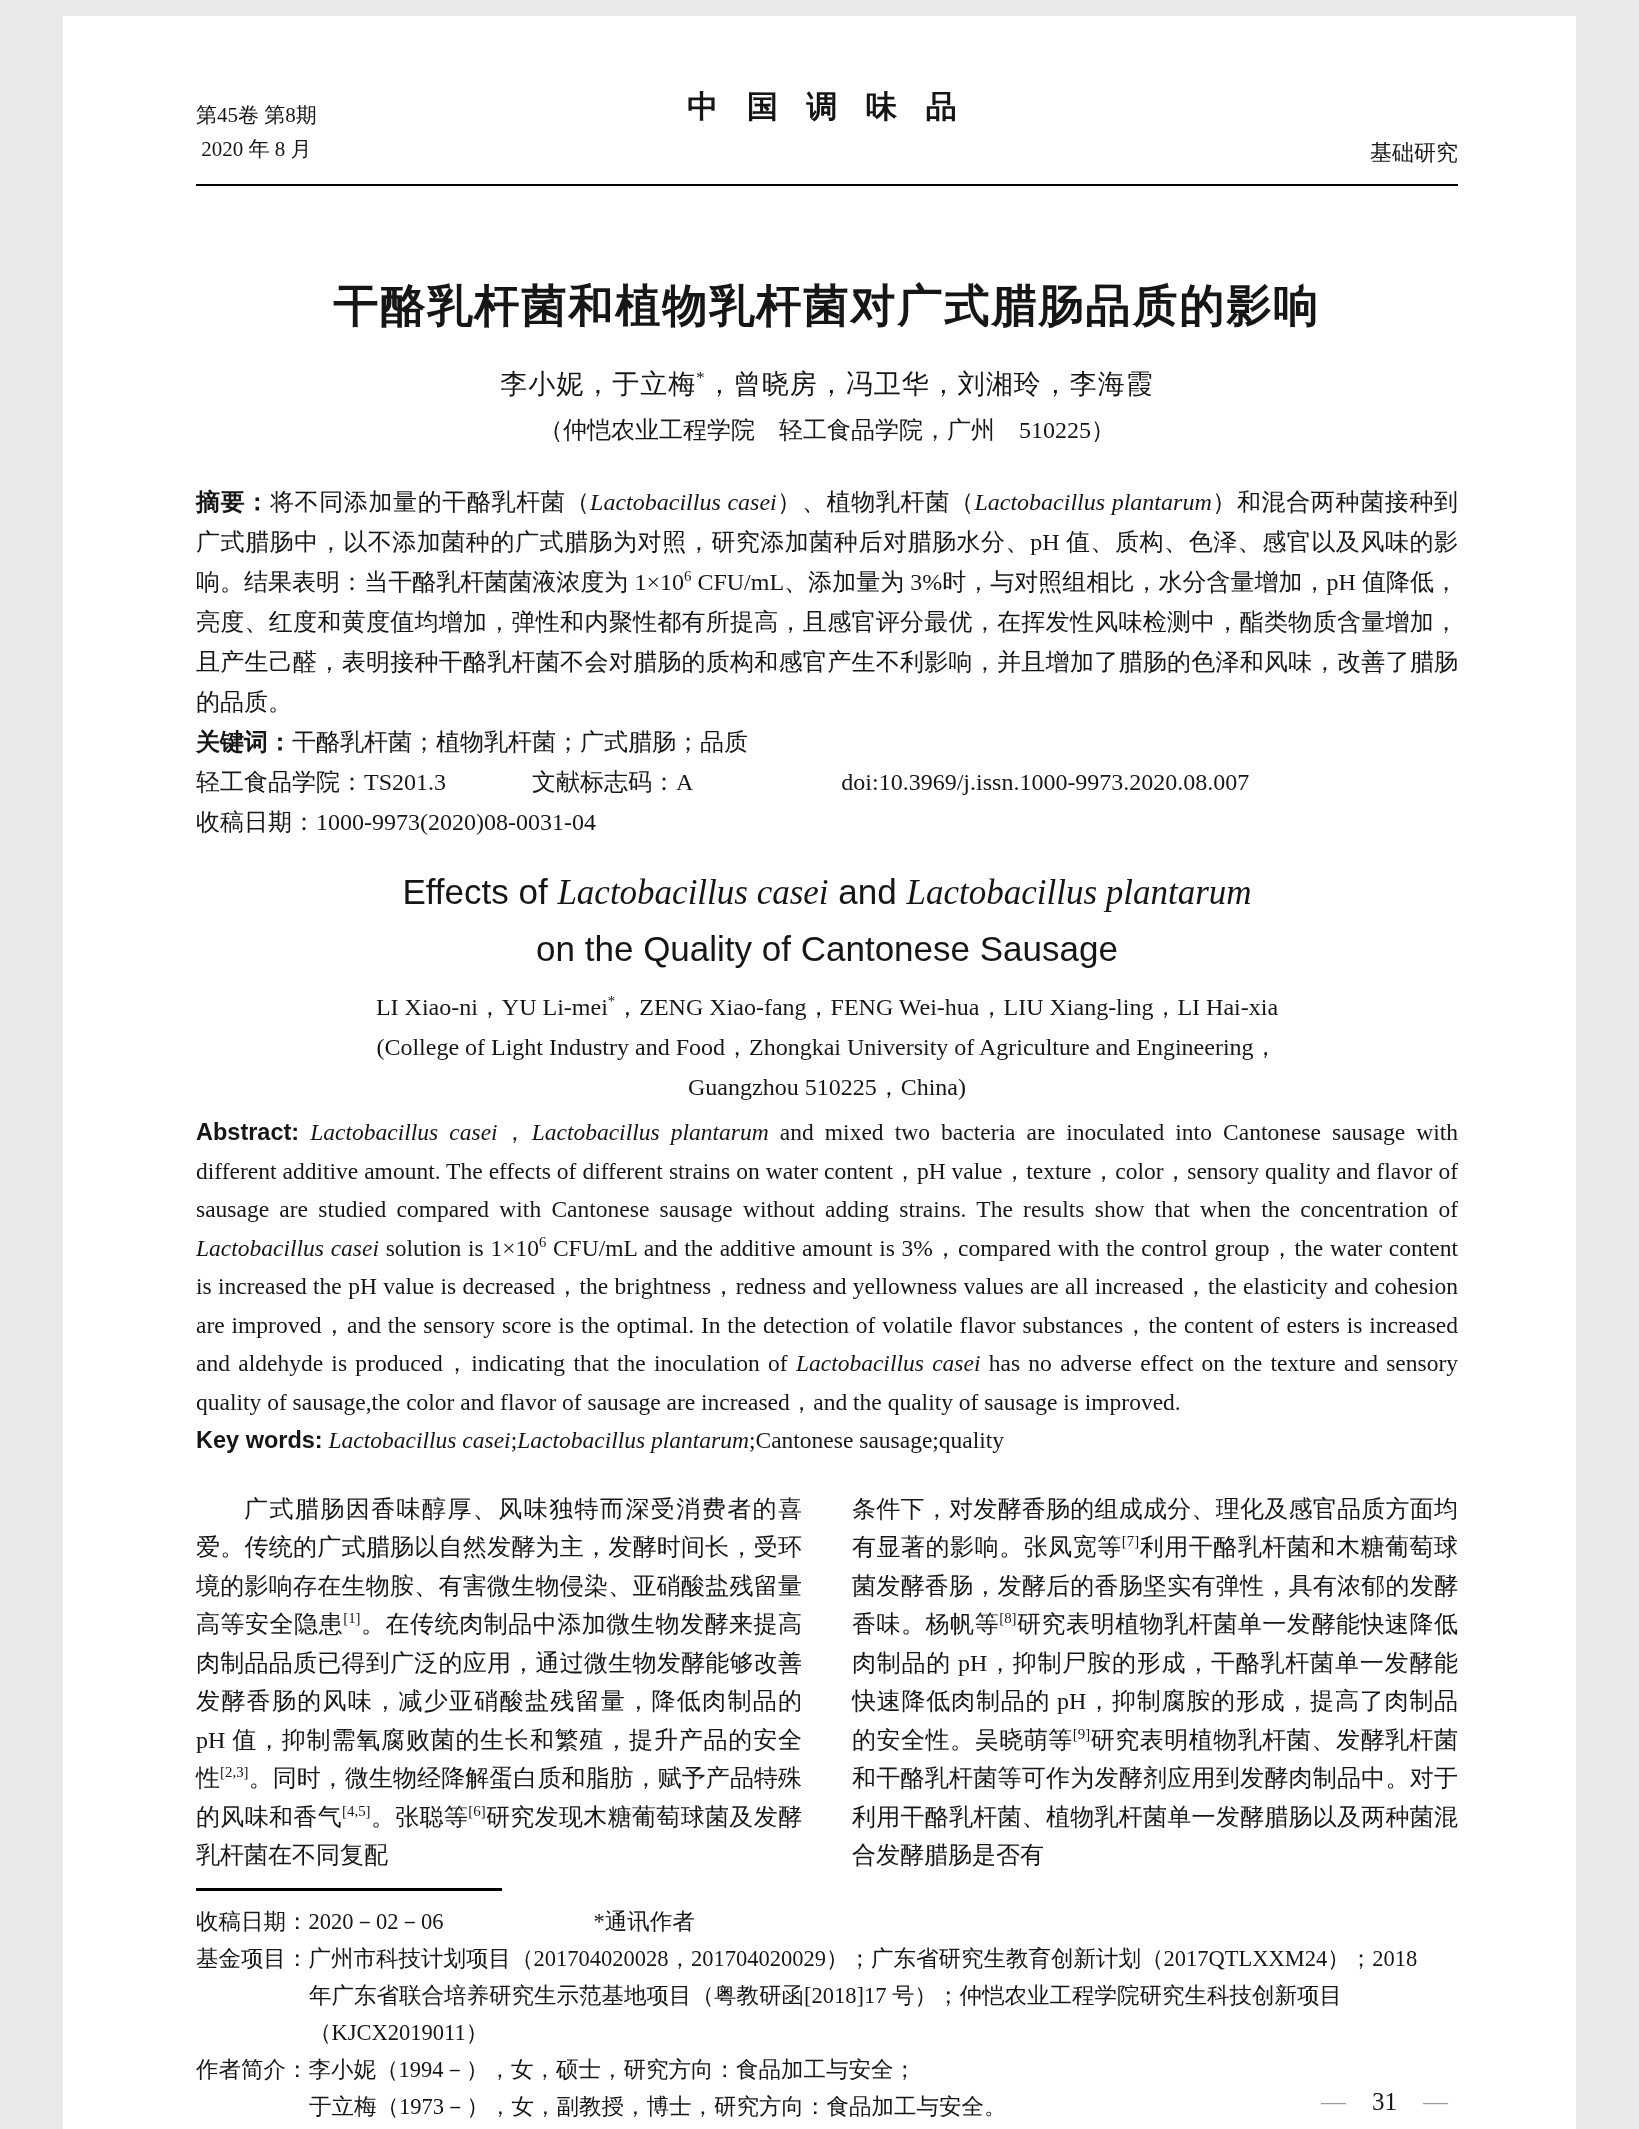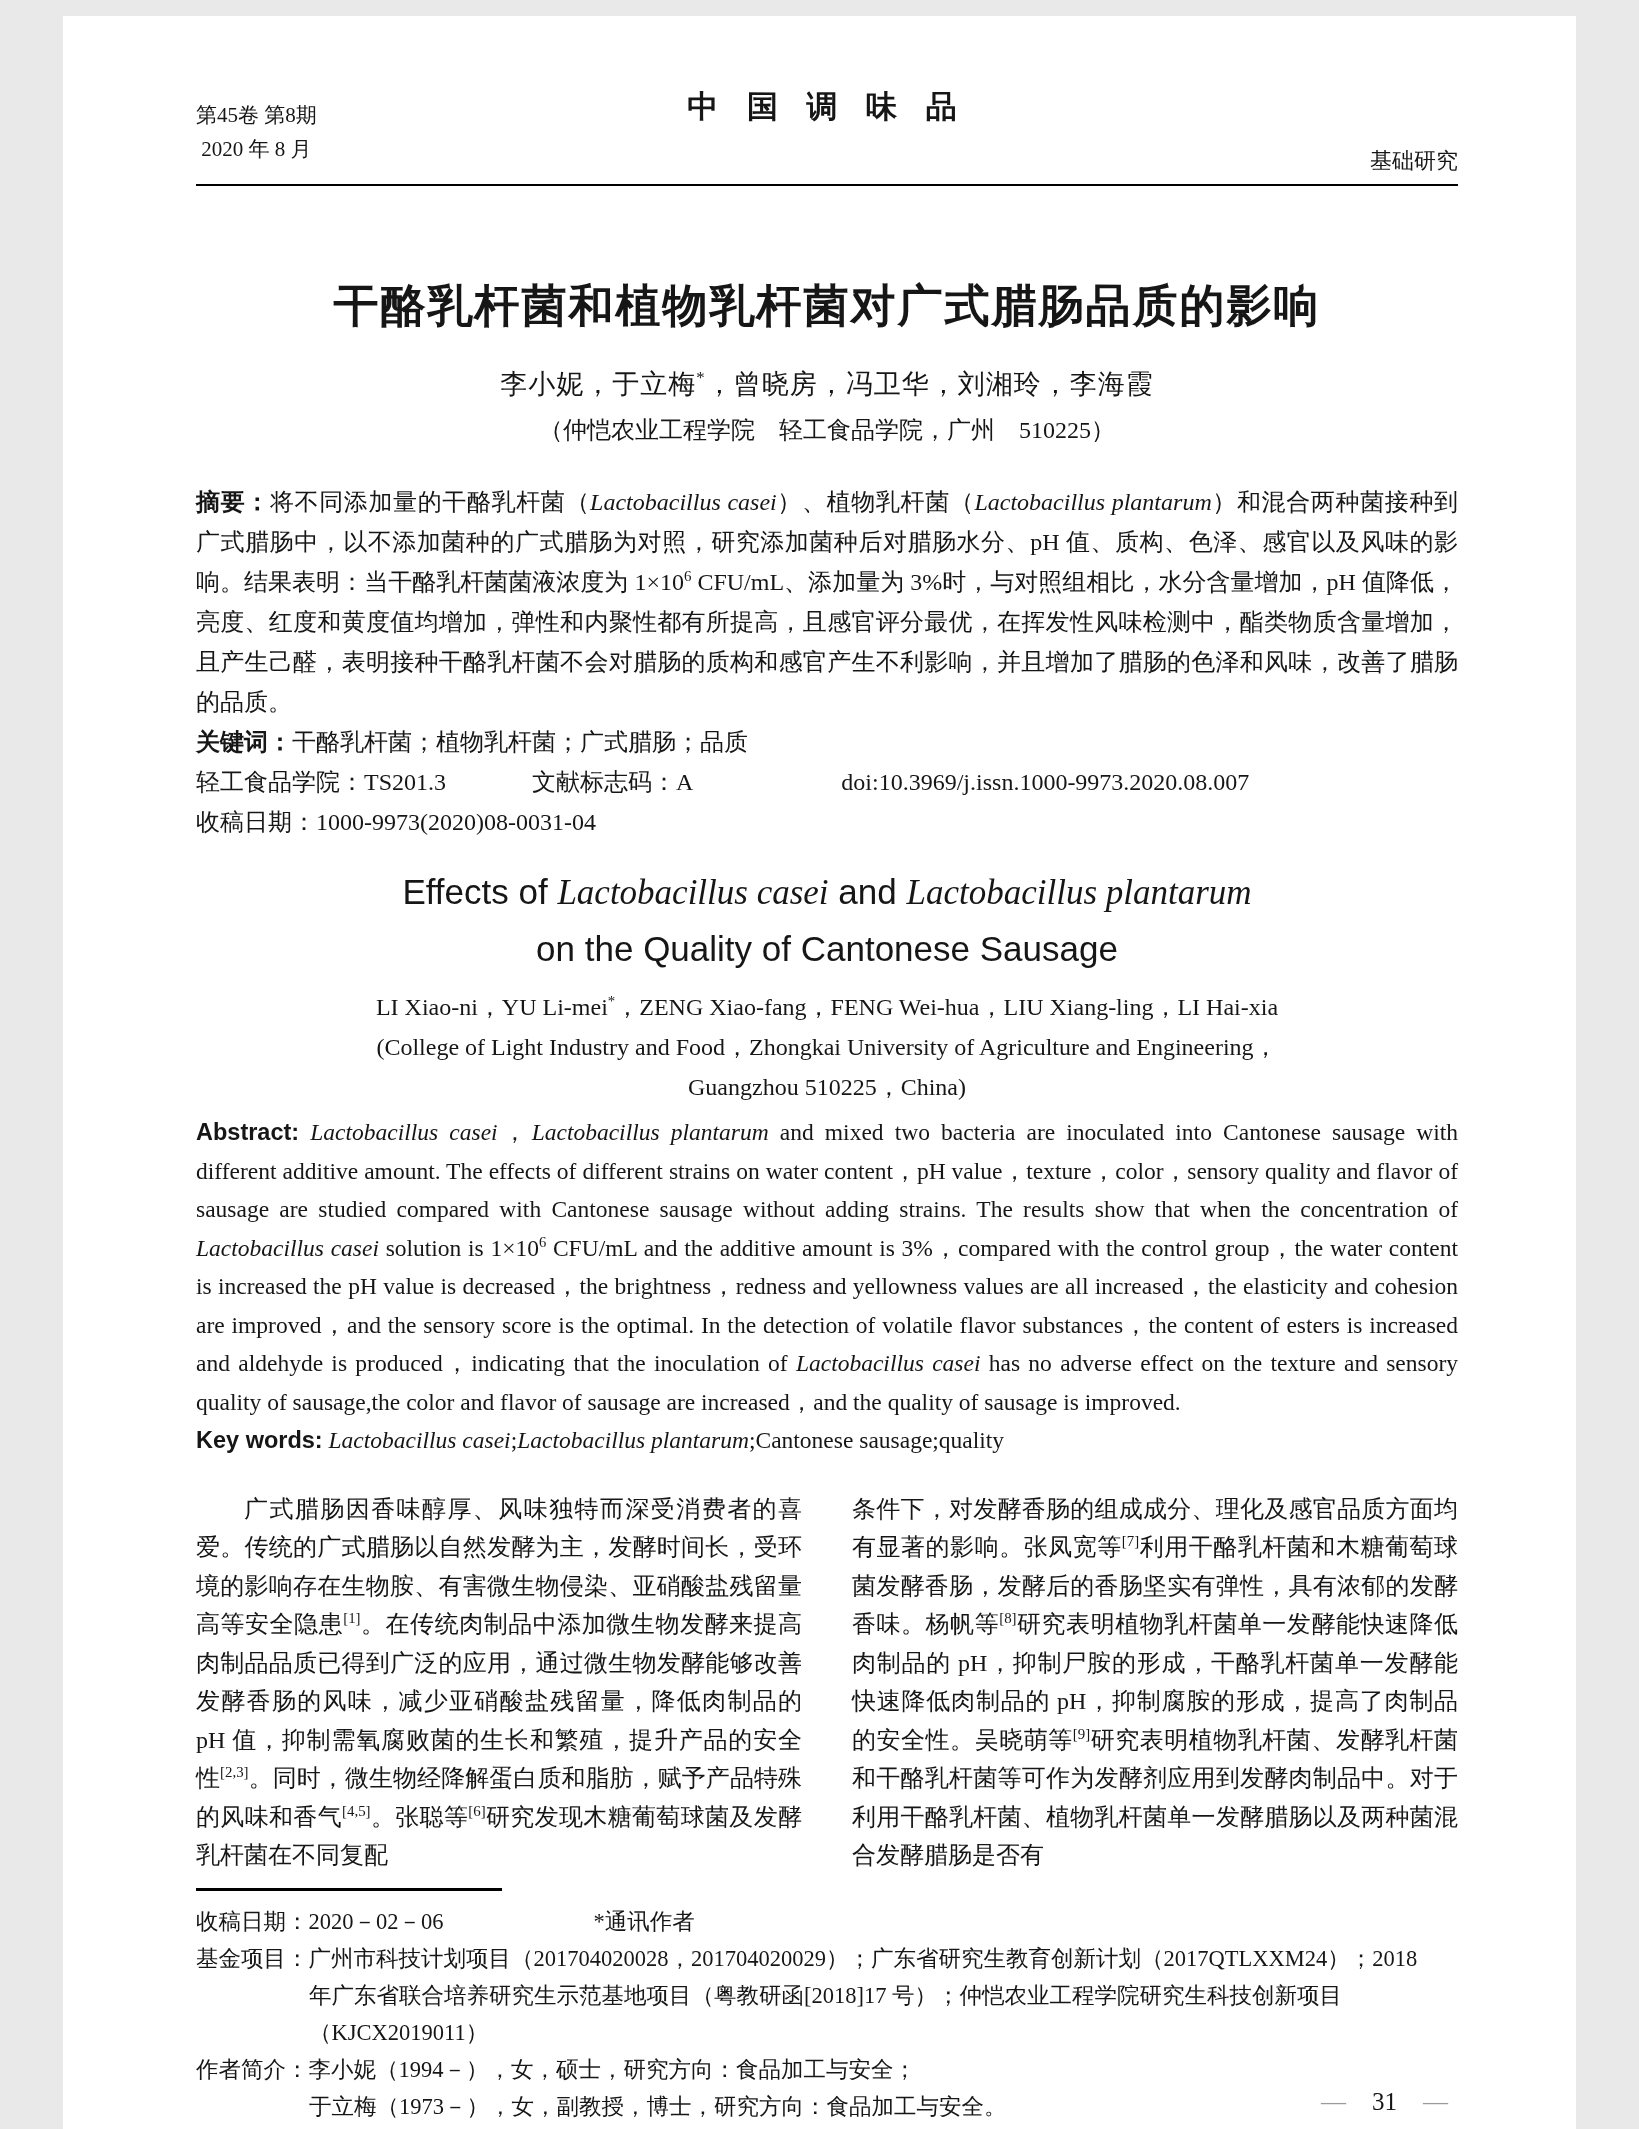--- a/index.html
+++ b/index.html
@@ -9,21 +9,21 @@
     margin:16px auto;
   }
   .content{padding:0 118px 0 133px;}
 
   
   .header{position:relative;padding-top:70px;height:92px;}
   .header-left{position:absolute;left:0;top:82px;font-size:21px;line-height:34px;text-align:center;}
   .header-center{text-align:center;}
   .journal-cn{font-size:31px;font-weight:700;font-family:"Liberation Sans","DejaVu Sans",sans-serif;letter-spacing:10px;}
   .journal-en{font-size:24px;font-weight:700;margin-top:6px;letter-spacing:1px;}
-  .header-right{position:absolute;right:0;bottom:2px;font-size:22px;}
+  .header-right{position:absolute;right:0;bottom:10px;font-size:22px;}
   .header-rule{border-top:2px solid #000;margin-top:6px;}
 
   
   .cn-title{margin-top:90px;font-size:45px;font-weight:700;text-align:center;
     font-family:"Liberation Sans","DejaVu Sans",sans-serif;letter-spacing:2px;}
   .cn-authors{margin-top:30px;font-size:27px;text-align:center;letter-spacing:1px;}
   .cn-affil{margin-top:12px;font-size:24px;text-align:center;}
 
   .cn-abstract{margin-top:36px;font-size:24px;line-height:40px;text-align:justify;}
   .lbl{font-family:"Liberation Sans","DejaVu Sans",sans-serif;font-weight:700;font-style:normal;}

